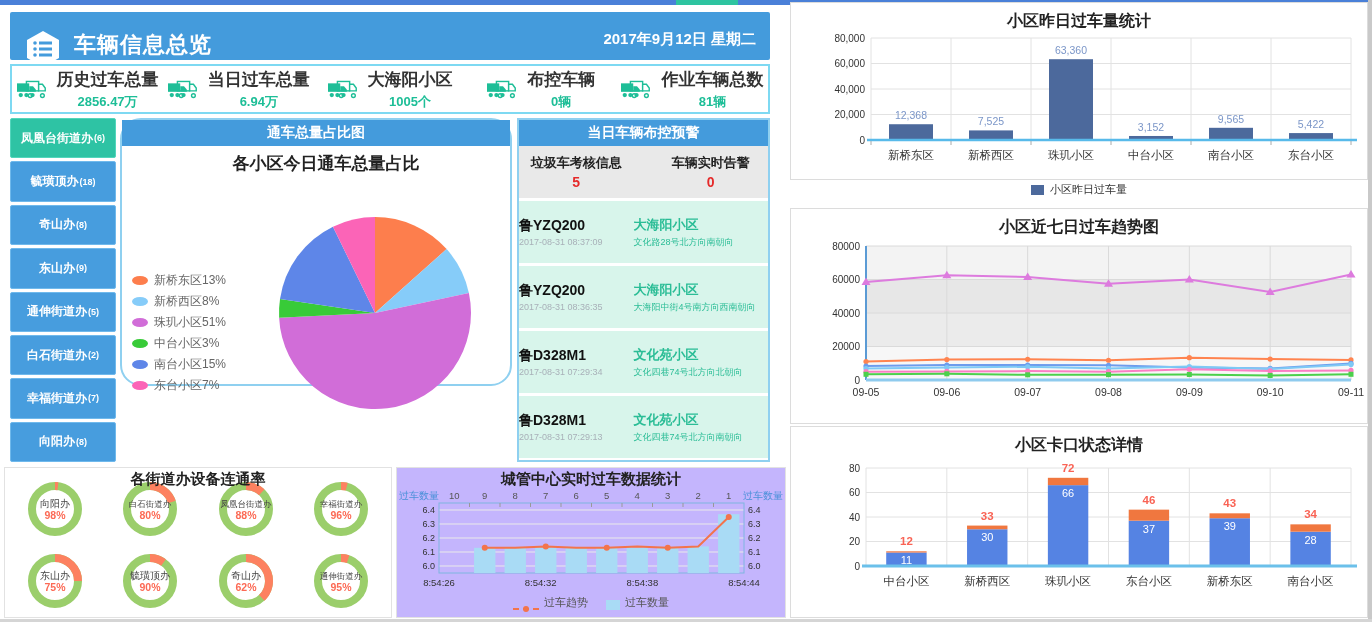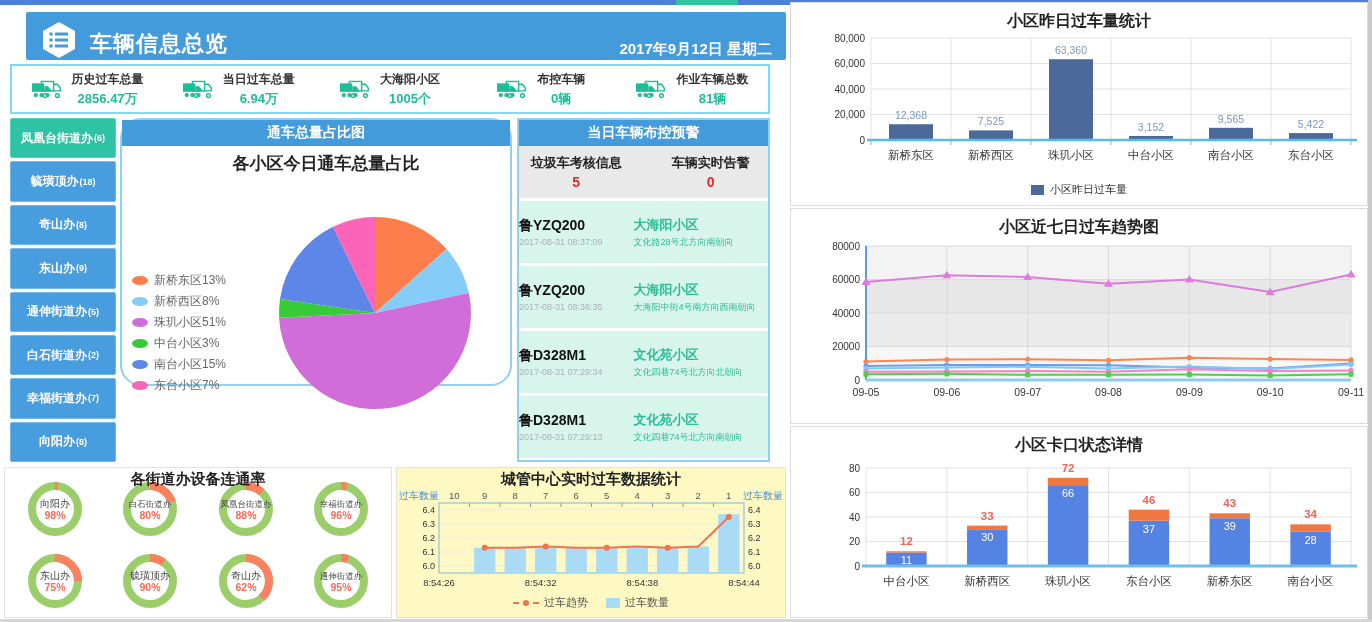--- a/index.html
+++ b/index.html
@@ -2,30 +2,30 @@
 <html><head>
 <meta charset="utf-8">
 <style>
   html,body{margin:0;padding:0;background:#fff;}
   .page{position:relative;width:1372px;height:622px;background:#fff;overflow:hidden;
         font-family:"Liberation Sans",sans-serif;border-bottom:3px solid #D5D5D5;box-sizing:border-box;}
   .top-strip{position:absolute;left:0;top:0;width:100%;height:5px;background:#4A80D8;}
   .teal-seg{position:absolute;left:676px;top:0;width:62px;height:5px;background:#2EC4A0;}
 
   .app-header{position:absolute;left:10px;top:12px;width:760px;height:48px;background:#449BDC;
-              display:flex;align-items:flex-end;padding:1px 14px;box-sizing:border-box;border-radius:2px;margin-left:16px;}
+              display:flex;align-items:flex-start;padding:18px 14px;box-sizing:border-box;border-radius:2px;}
   .hex-icon{width:38px;height:38px;margin-right:12px;}
   .app-title{color:#fff;font-size:22px;font-weight:bold;letter-spacing:1px;flex:1;margin:0;}
   .app-date{color:#fff;font-size:15px;font-weight:bold;}
 
   .stats-bar{position:absolute;left:10px;top:64px;width:760px;height:50px;background:#fff;
              border:2px solid #7ED9F2;box-sizing:border-box;display:flex;}
   .stat{flex:1;display:flex;align-items:center;justify-content:center;gap:8px;}
   .stat-col{display:flex;flex-direction:column;align-items:center;}
-  .stat-label{font-size:12px;font-weight:bold;color:#333;}
+  .stat-label{font-size:17px;font-weight:bold;color:#333;}
   .stat-value{font-size:13px;font-weight:bold;color:#1DBE97;margin-top:2px;}
 
   .sidebar{position:absolute;left:10px;top:118px;width:106px;height:344px;display:flex;flex-direction:column;gap:3px;}
   .side-btn{flex:1;background:#479DDE;border:1px solid #6FB9EC;border-radius:2px;color:#fff;font-size:12px;
             font-weight:bold;display:flex;align-items:center;justify-content:center;cursor:pointer;}
   .side-btn.active{background:#2EC3A4;border-color:#52D6BC;}
   .side-count{font-size:9px;margin-left:1px;}
 
   .panel{position:absolute;background:#fff;border:2px solid #8FD0F0;box-sizing:border-box;}
   .pie-panel{left:120px;top:118px;width:392px;height:268px;border-radius:21px;}
@@ -52,32 +52,32 @@
   .alert-community{font-size:13px;font-weight:bold;color:#2BBD96;}
   .alert-address{font-size:9px;color:#2BBD96;margin-top:3px;line-height:1.25;}
 
   .donut-panel{position:absolute;left:4px;top:467px;width:388px;height:151px;background:#fff;
                border:1px solid #E2E2E2;box-sizing:border-box;}
   .panel-title{text-align:center;font-size:15px;font-weight:bold;color:#222;margin:0;}
   .donut-title{position:absolute;top:2px;left:0;right:0;z-index:2;}
   #donut-grid{position:absolute;top:6px;left:2px;right:2px;bottom:0;display:flex;flex-wrap:wrap;}
   .donut-cell{width:25%;height:70px;display:flex;align-items:center;justify-content:center;box-sizing:border-box;}
 
-  .realtime-panel{position:absolute;left:396px;top:467px;width:390px;height:151px;background:#fef9c3;
+  .realtime-panel{position:absolute;left:396px;top:467px;width:390px;height:151px;background:#c4b5fd;
                   border:1px solid #E2E2E2;box-sizing:border-box;}
   .rt-title{margin-top:2px;}
   #rt-svg{display:block;}
   .rt-legend{display:flex;justify-content:center;gap:18px;align-items:center;}
-  .rt-legend .li{display:flex;align-items:center;gap:5px;font-size:11px;color:#555;cursor:pointer;}
+  .rt-legend .li{display:flex;align-items:flex-end;gap:5px;font-size:11px;color:#555;cursor:pointer;}
   .lg-line{width:26px;height:0;border-top:2px dashed #F3744C;position:relative;display:inline-block;}
   .lg-dot{position:absolute;left:10px;top:-4px;width:6px;height:6px;border-radius:50%;background:#F3744C;}
   .lg-rect{width:14px;height:10px;background:#A9DBF5;display:inline-block;}
 
   .right-panel{position:absolute;left:790px;width:578px;background:#fff;border:1px solid #DCDCDC;box-sizing:border-box;}
-  #rp1{top:2px;height:204px;}
+  #rp1{top:2px;height:178px;}
   #rp2{top:208px;height:216px;}
   #rp3{top:426px;height:192px;}
   .rp-title{font-size:16px;margin-top:8px;}
   .rp-legend{display:flex;justify-content:center;align-items:center;gap:6px;font-size:11px;color:#333;margin-top:2px;cursor:pointer;}
   .rp-legend .sq{width:13px;height:10px;background:#4C699C;display:inline-block;}
   .right-strip{position:absolute;left:1368px;top:0;width:4px;height:622px;background:#C9C9C9;}
   svg text{font-family:"Liberation Sans",sans-serif;}
 </style>
 </head>
 <body>

